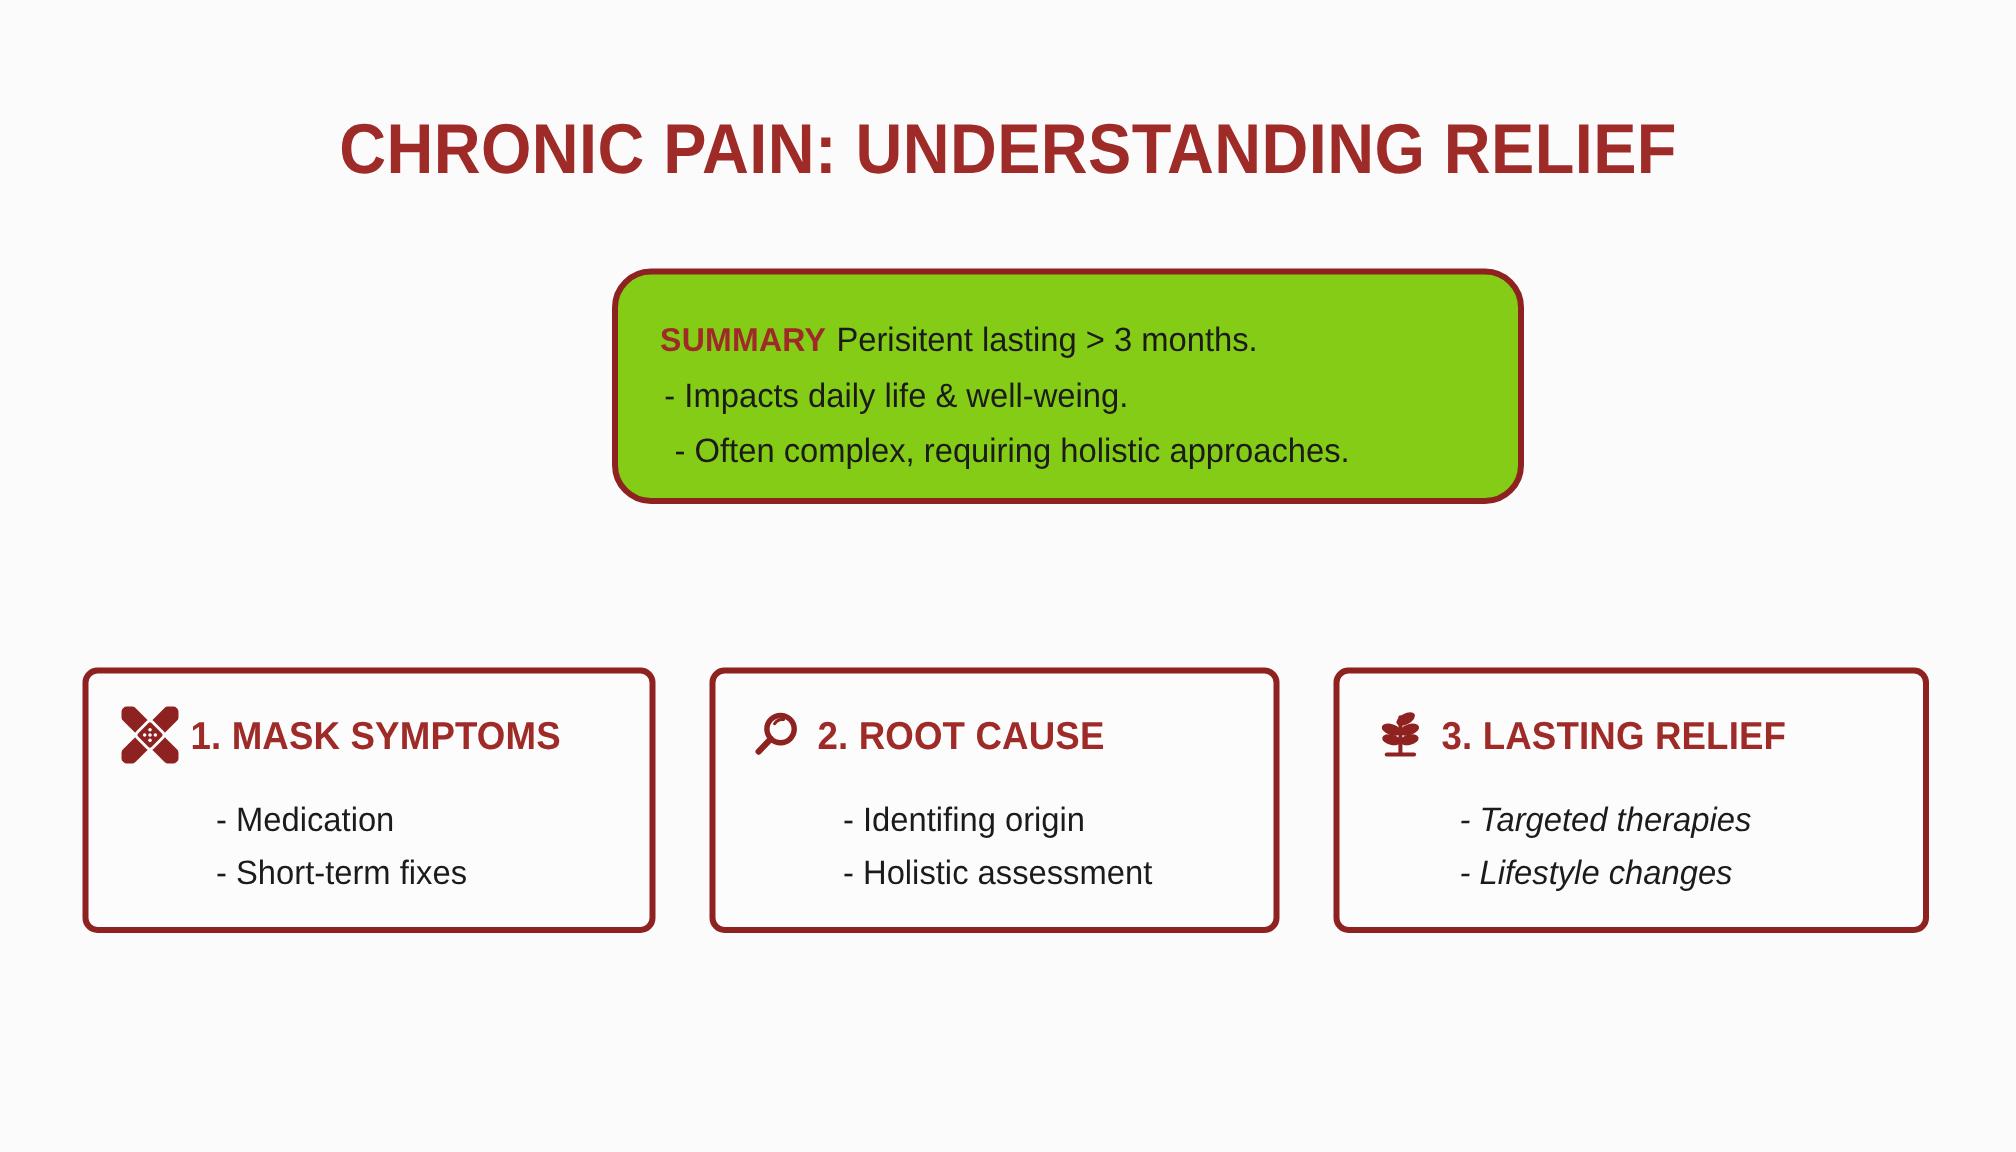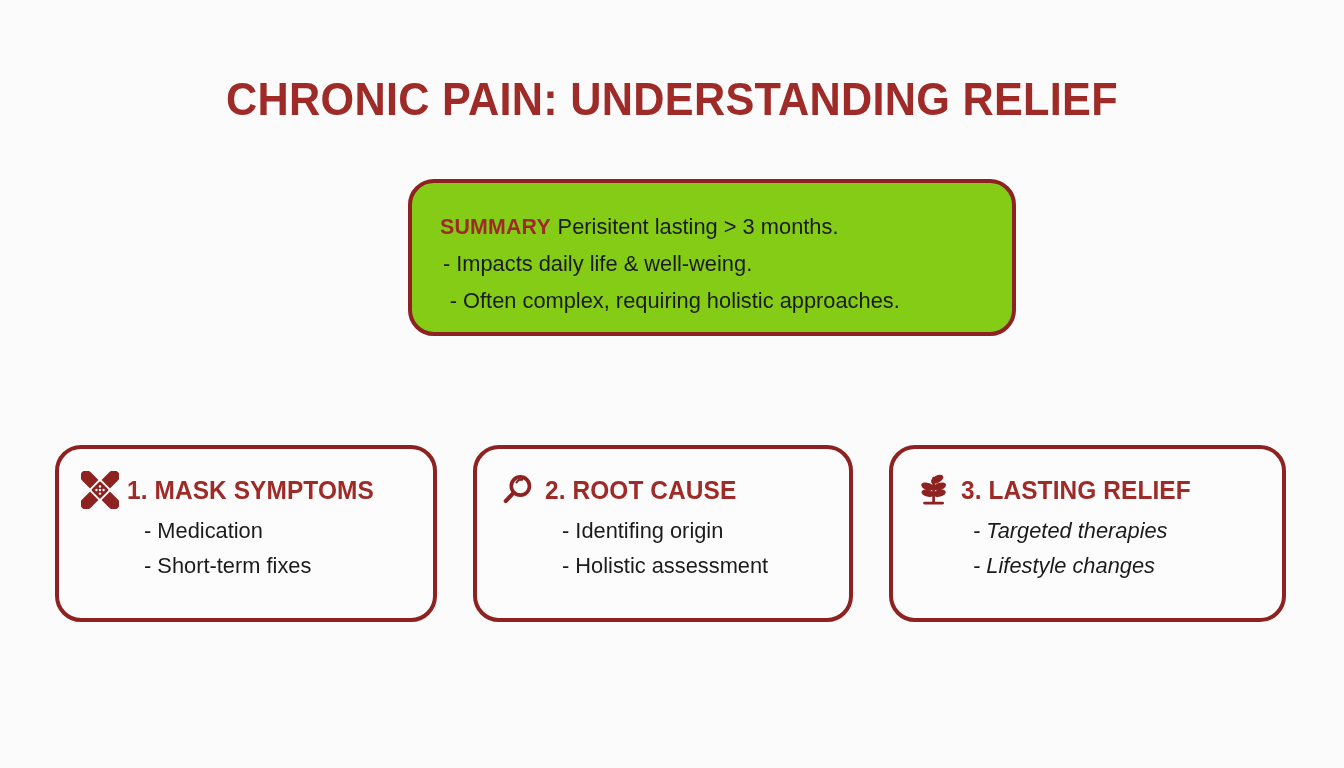--- a/index.html
+++ b/index.html
@@ -85,21 +85,21 @@
     top: 445px;
     width: 1344px;
     height: 180px;
   }
   .card {
     position: absolute;
     top: 0;
     height: 177px;
     box-sizing: border-box;
     border: 4px solid #8e2220;
-    border-radius: 26px;
+    border-radius: 10px;
     background: #fdfcfc;
   }
   .card-1 { left: 55px;  width: 382px; }
   .card-2 { left: 473px; width: 380px; }
   .card-3 { left: 889px; width: 397px; }
 
   .card-head {
     position: absolute;
     top: 20px;
     left: 22px;
@@ -121,21 +121,21 @@
     font-weight: bold;
     font-size: 26px;
     letter-spacing: 0.1px;
     white-space: nowrap;
     transform: scaleX(0.94);
     transform-origin: left center;
   }
 
   .card-bullets {
     position: absolute;
-    top: 64px;
+    top: 80px;
     left: 85px;
     right: 12px;
   }
   .card-3 .card-bullets { left: 80px; font-style: italic; }
   .bullet {
     color: #1b1b1b;
     font-size: 22.5px;
     line-height: 35px;
     white-space: nowrap;
     transform: scaleX(0.97);

